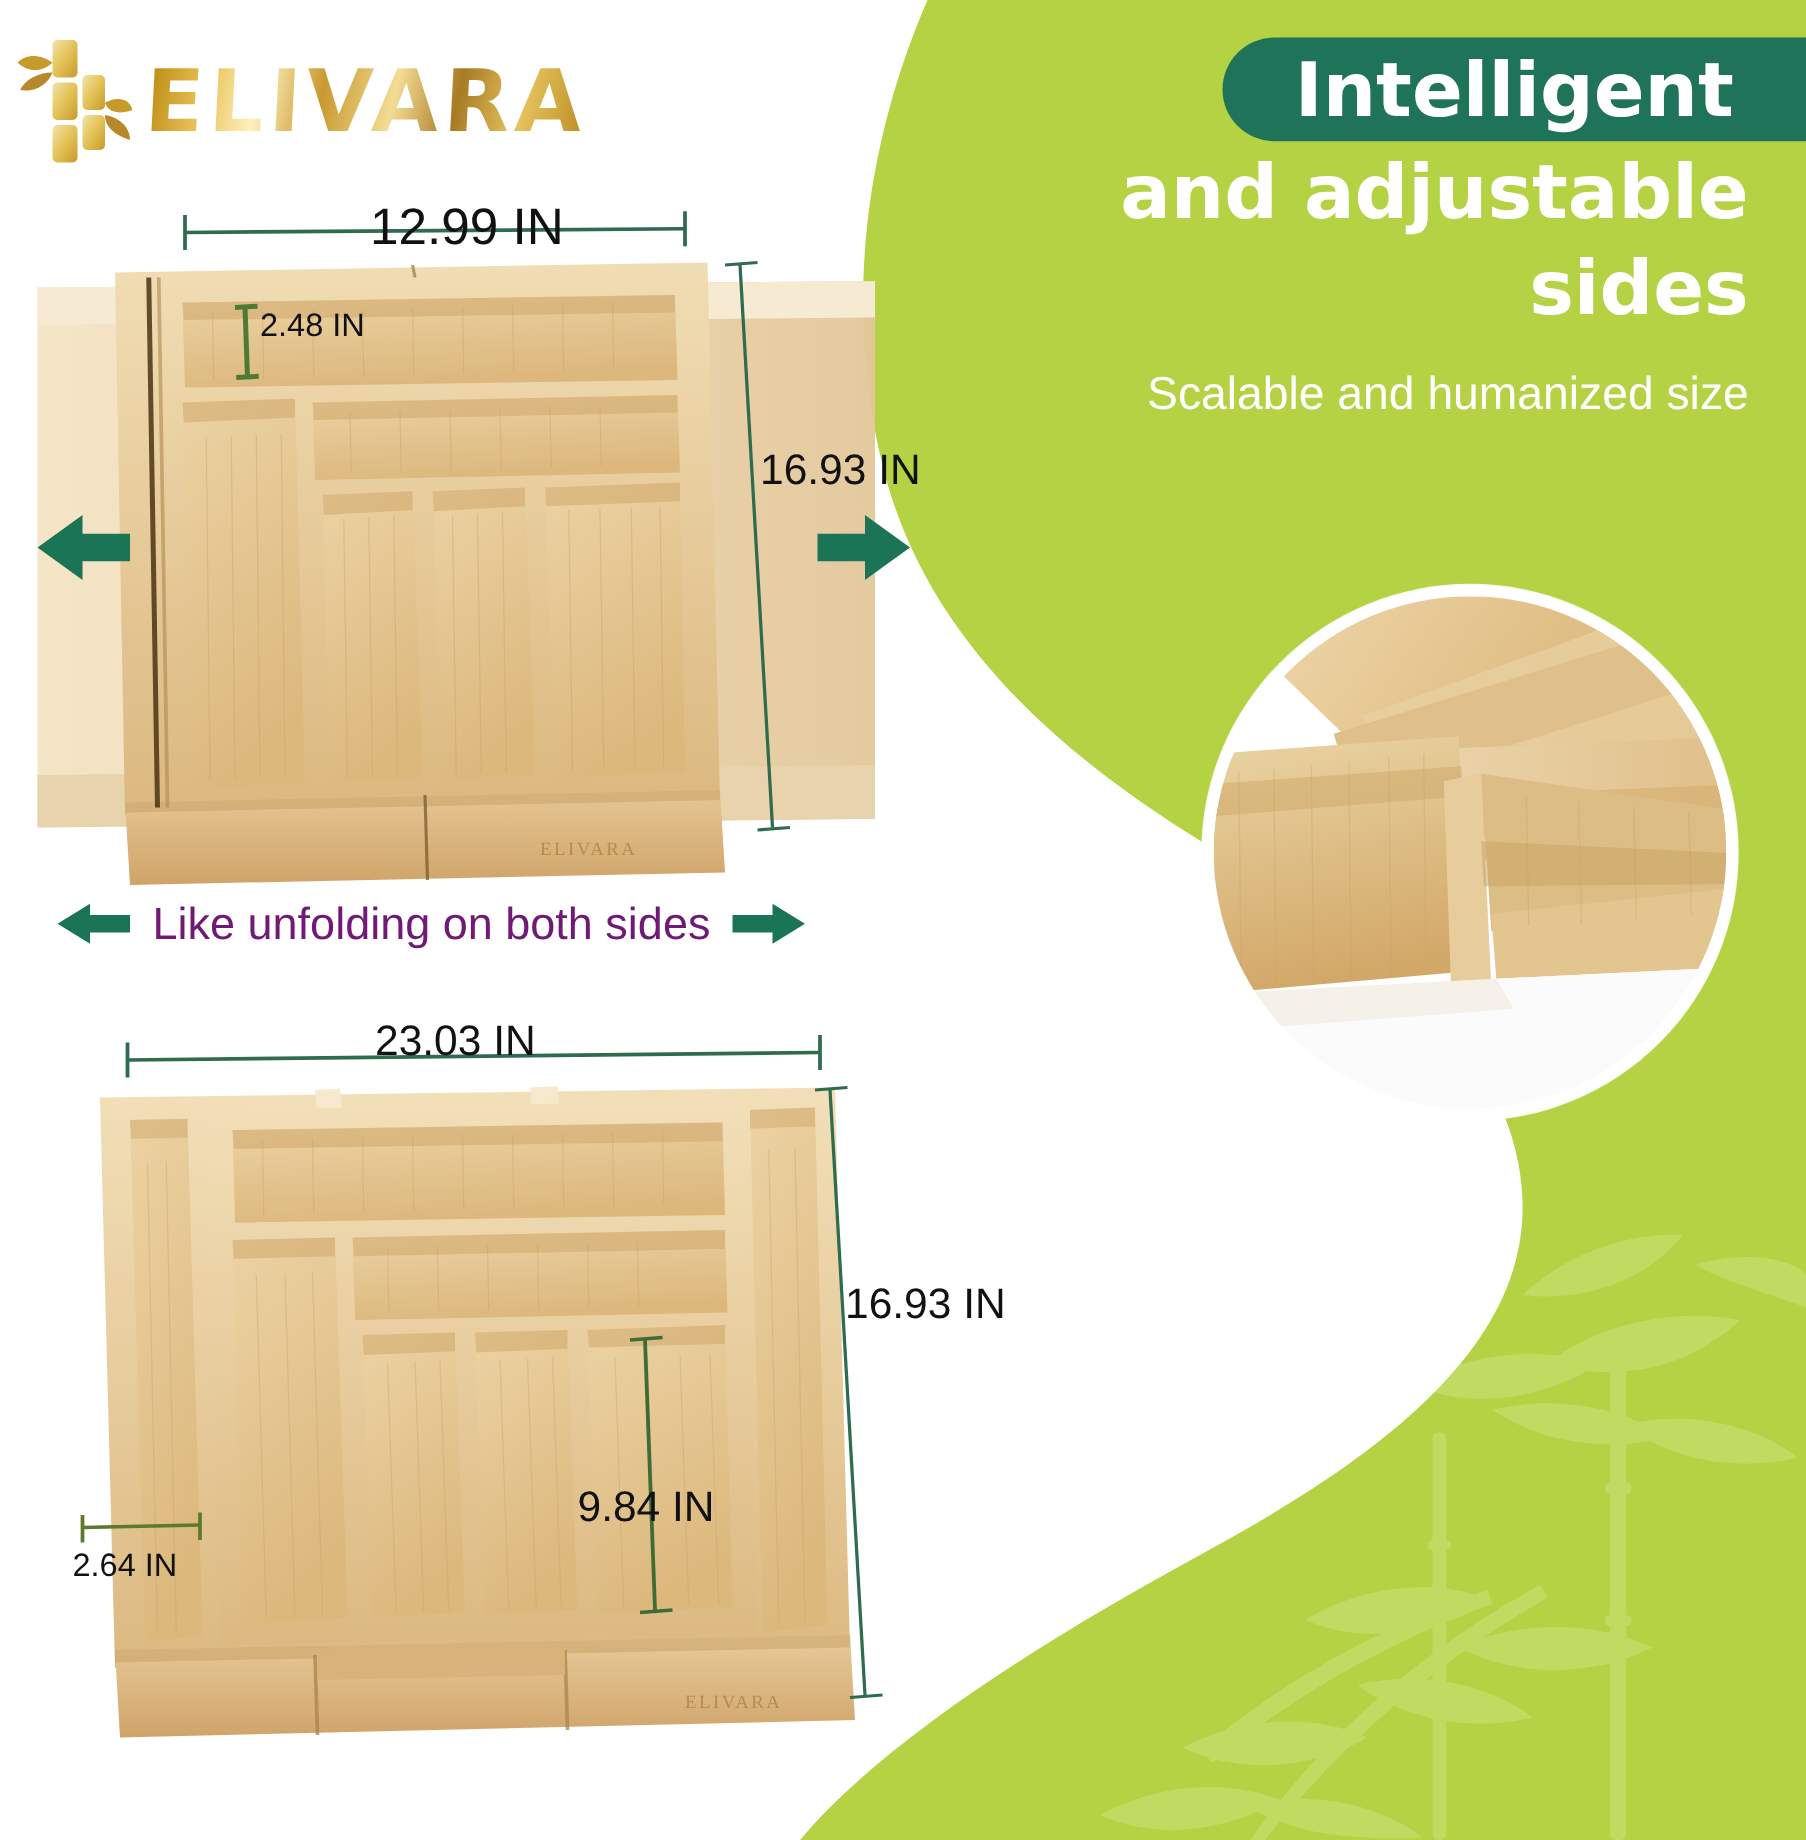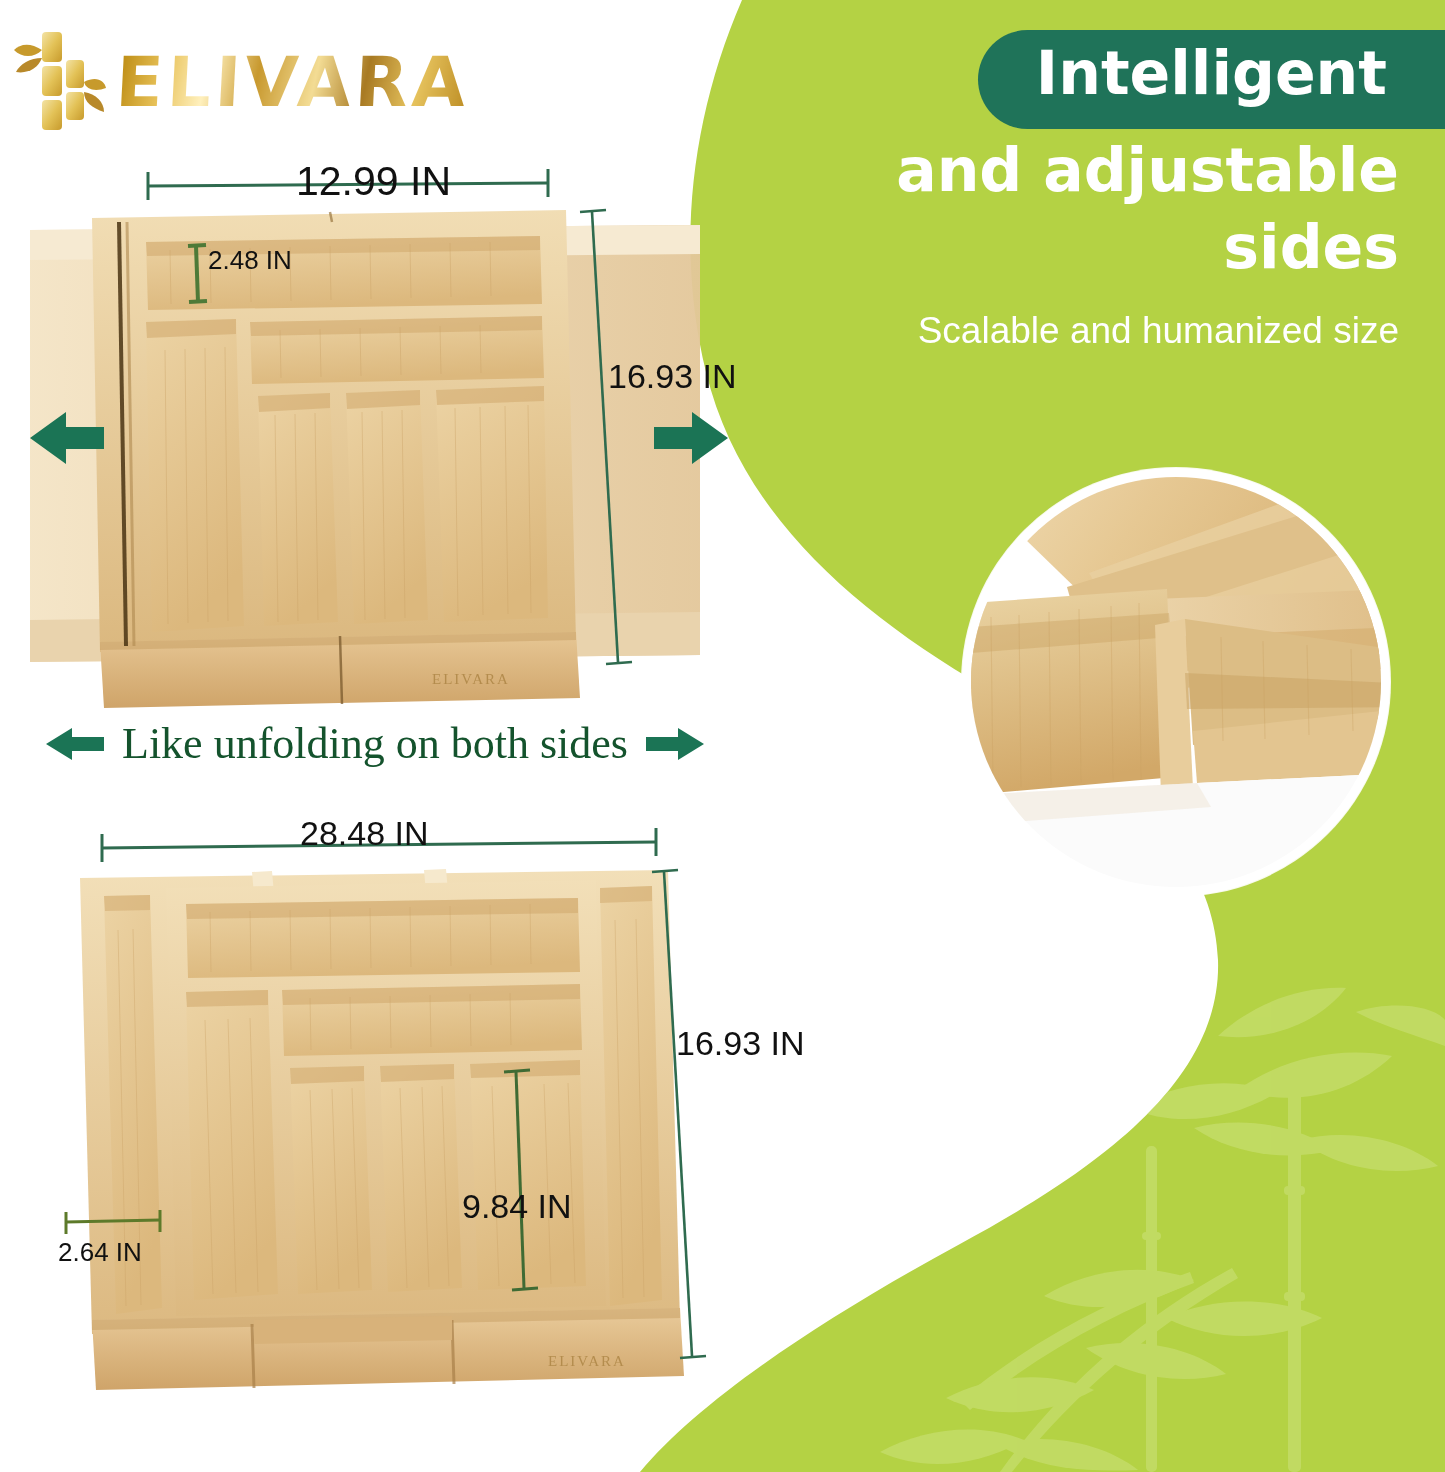--- a/index.html
+++ b/index.html
@@ -30,21 +30,21 @@
     color:transparent; -webkit-text-fill-color:transparent;
     transform:skewX(-3deg);
   }
 
   
   .headline { position:absolute; right:46px; top:30px; width:640px; text-align:right; }
   .pill {
     display:inline-block;
     background:#1f7359;
     border-radius:60px 0 0 60px;
-    padding:12px 58px 24px 58px;
+    padding:12px 58px 8px 58px;
     margin-right:-46px;
     position:relative; left:0;
   }
   .pill-text {
     font-family:"DejaVu Sans", sans-serif;
     font-size:60px; font-weight:700; color:#ffffff; line-height:1.05;
     white-space:nowrap;
   }
   .head-line {
     font-family:"DejaVu Sans", sans-serif;
@@ -91,22 +91,22 @@
   .lbl-top-w   { left:296px; top:158px;  font-size:41px; }
   .lbl-top-c   { left:208px; top:245px;  font-size:26px; }
   .lbl-top-h   { left:608px; top:357px;  font-size:34px; }
 
   
   .unfold {
     position:absolute; left:44px; top:718px;
     display:flex; align-items:center; gap:16px;
   }
   .unfold-text {
-    font-family:Liberation Serif, serif;
-    font-size:44px; color:#14532d; white-space:nowrap;
+    font-family:Liberation Sans, sans-serif;
+    font-size:36px; color:#701a75; white-space:nowrap;
   }
 
   
   .lbl-bot-w  { left:300px; top:814px;  font-size:34px; }
   .lbl-bot-h  { left:676px; top:1024px; font-size:34px; }
   .lbl-bot-d  { left:462px; top:1187px; font-size:34px; }
   .lbl-bot-s  { left:58px;  top:1237px; font-size:26px; }
 </style>
 </head>
 <body>
@@ -495,18 +495,18 @@
       </g>
 
       <g stroke="#5d7a2a" stroke-width="3" fill="none">
         <line x1="66" y1="422" x2="160" y2="420"></line>
         <line x1="66" y1="412" x2="66" y2="434"></line>
         <line x1="160" y1="410" x2="160" y2="432"></line>
       </g>
     </svg>
   </div>
 
-  <div class="dim-label lbl-bot-w">28.48 IN</div>
+  <div class="dim-label lbl-bot-w">23.03 IN</div>
   <div class="dim-label lbl-bot-h">16.93 IN</div>
   <div class="dim-label lbl-bot-d">9.84 IN</div>
   <div class="dim-label lbl-bot-s">2.64 IN</div>
 
 </div>
 
 </body></html>

